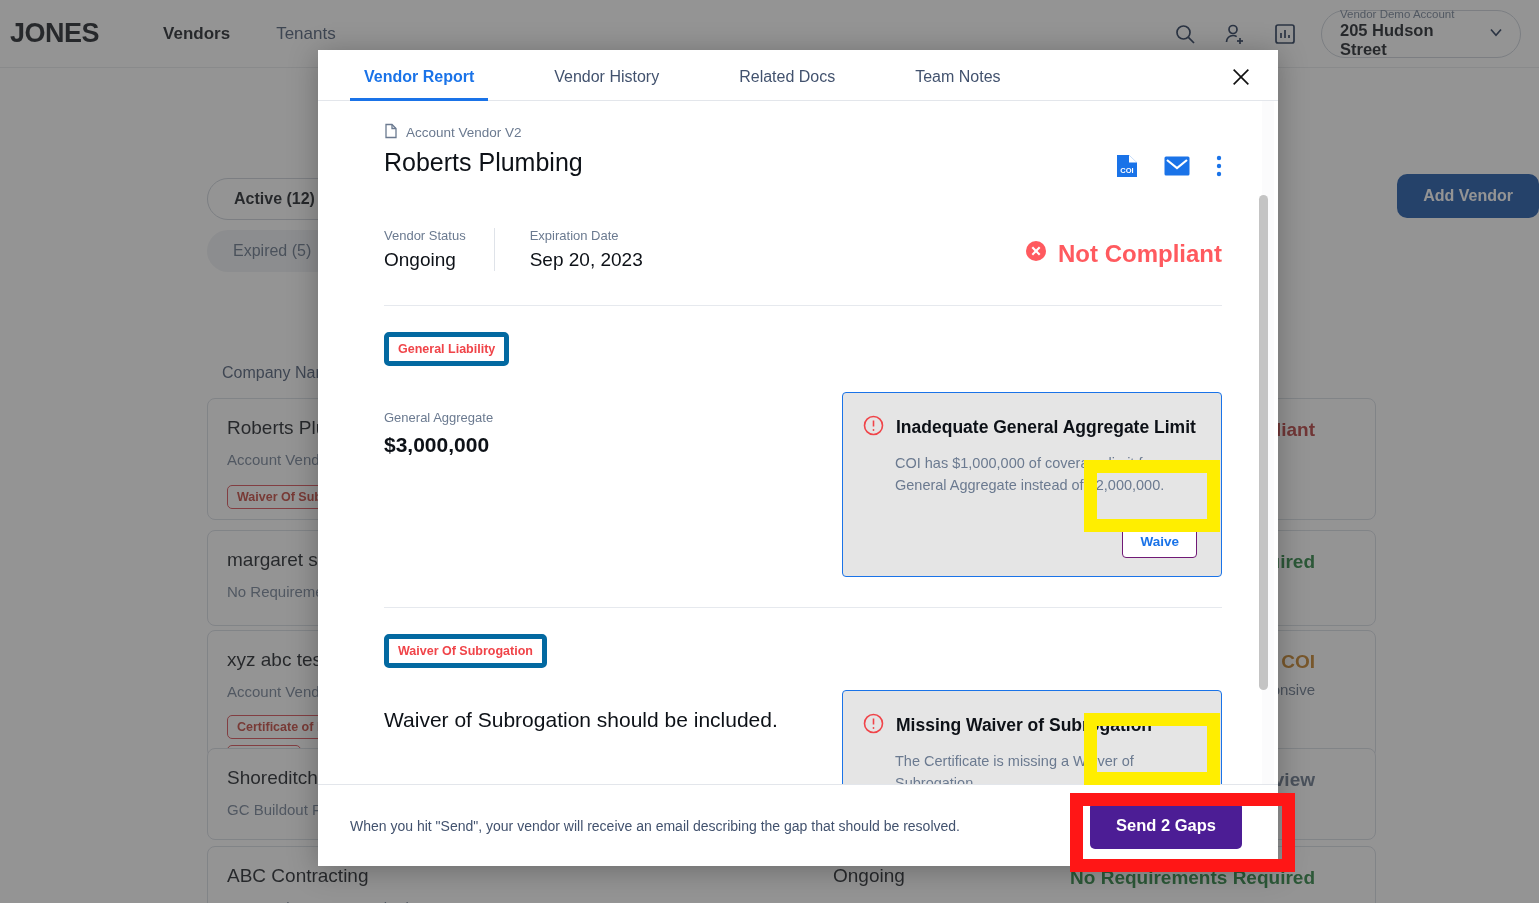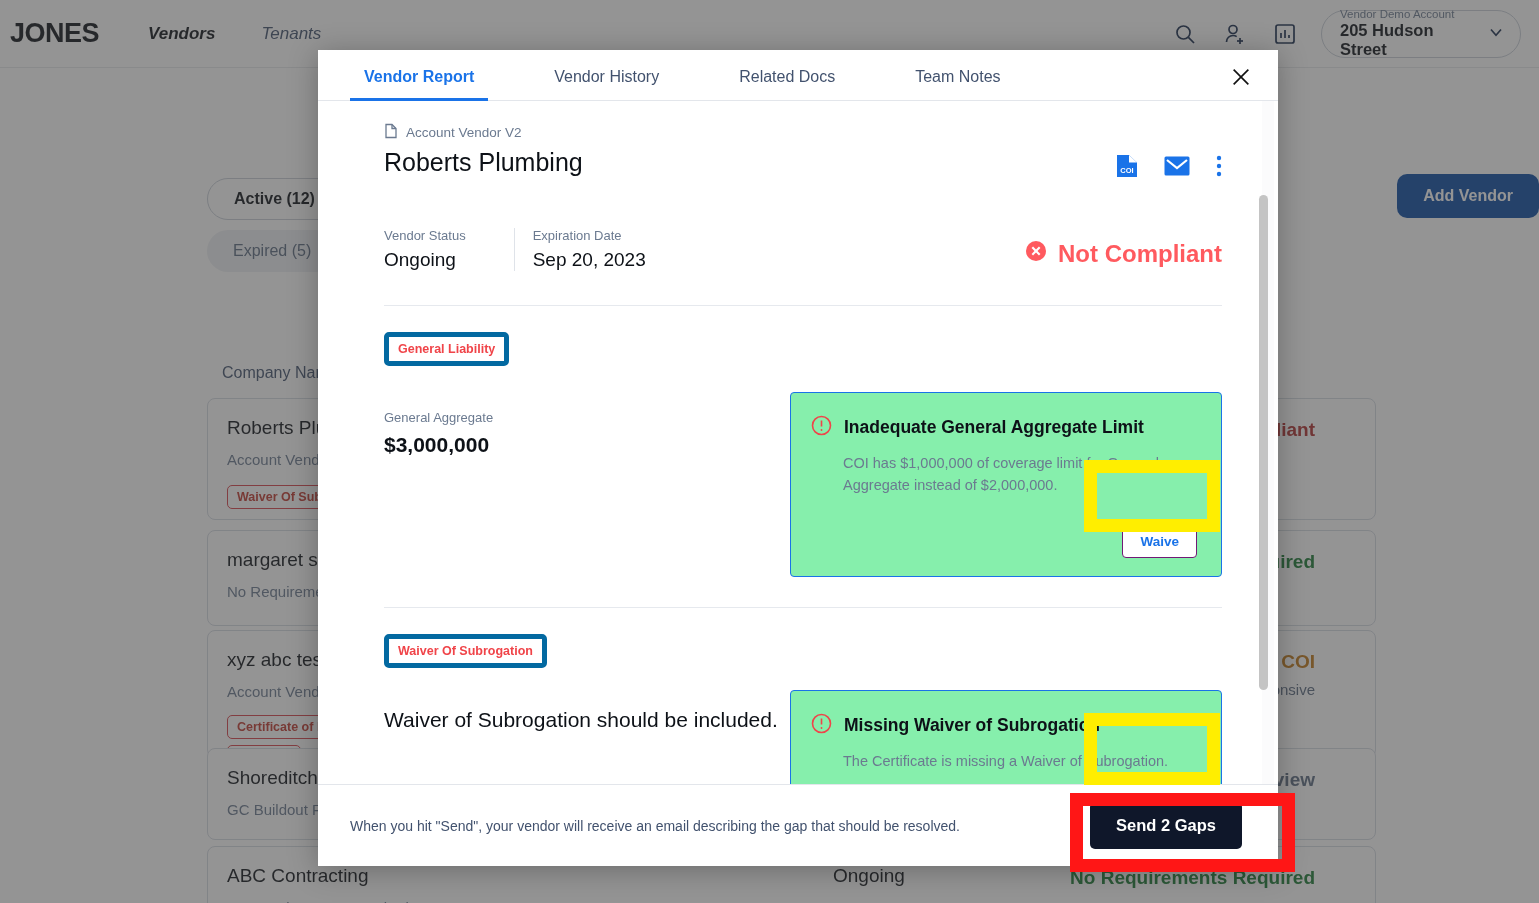--- a/index.html
+++ b/index.html
@@ -19,21 +19,21 @@
   .topbar {
     position: absolute; top: 0; left: 0; right: 0; height: 68px;
     background: #ffffff;
     display: flex; align-items: center;
     border-bottom: 1px solid #e6e8ec;
   }
   .logo {
     font-size: 27px; font-weight: bold; letter-spacing: -0.5px;
     color: #0d1117; margin-left: 10px; font-family: "Liberation Sans", sans-serif;
   }
-  .nav { display: flex; align-items: center; margin-left: 49px; gap: 46px; font-style: italic; }
+  .nav { display: flex; align-items: center; margin-left: 64px; gap: 46px; }
   .nav-item { font-size: 17px; color: #42526e; }
   .nav-item.active { color: #0d1117; font-weight: bold; }
 
   .topbar-right {
     margin-left: auto; display: flex; align-items: center; gap: 22px;
     padding-right: 18px;
   }
   .icon-btn { width: 28px; height: 28px; color: #172b4d; display: flex; align-items: center; justify-content: center; }
   .acct-select {
     width: 200px; height: 48px; border: 1px solid #c9cfd8; border-radius: 24px;
@@ -113,60 +113,60 @@
   }
   .mb-inner { position: relative; padding: 22px 56px 10px 66px; }
 
   .breadcrumb { display: flex; align-items: center; gap: 8px; color: #6b7a90; font-size: 13.5px; }
   .vendor-title-row { display: flex; align-items: flex-start; margin-top: 6px; }
   .vendor-title { font-size: 25px; color: #0d1117; font-weight: normal; }
   .title-actions { margin-left: auto; display: flex; align-items: center; gap: 26px; padding-top: 6px; }
 
   .status-row { display: flex; align-items: flex-start; margin-top: 46px; }
   .stat-block { padding-right: 28px; }
-  .stat-block + .stat-block { border-left: 1px solid #dfe3e9; padding-left: 18px; margin-left: 20px; }
+  .stat-block + .stat-block { border-left: 1px solid #dfe3e9; padding-left: 35px; }
   .stat-label { font-size: 13px; color: #6b7a90; }
   .stat-value { font-size: 19px; color: #0d1117; margin-top: 6px; }
   .compliance {
     margin-left: auto; display: flex; align-items: center; gap: 11px;
     font-size: 24px; font-weight: bold; color: #ff5a5f; padding-top: 12px;
   }
 
   .hr { height: 1px; background: #e6e9ee; margin: 34px 0 0 0; }
 
   .chip {
     display: inline-block; border: 5px solid #0369a1; color: #f04449;
     font-size: 12.5px; font-weight: bold; border-radius: 5px; padding: 5px 9px;
   }
   .gap-section { margin-top: 26px; display: flex; align-items: flex-start; }
   .gap-left { width: 400px; padding-top: 18px; }
   .gl-label { font-size: 13px; color: #6b7a90; }
   .gl-value { font-size: 21px; color: #0d1117; font-weight: bold; margin-top: 8px; }
   .gl-text { font-size: 21px; color: #0d1117; }
 
   .gap-card {
-    width: 432px; border: 1px solid #1a73e8; border-radius: 4px; background: #86efac;
+    width: 380px; border: 1px solid #1a73e8; border-radius: 4px; background: #e5e5e5;
     padding: 22px 24px 18px 20px; position: relative; margin-left: auto;
   }
   .gc-head { display: flex; align-items: center; gap: 12px; }
   .gc-title { font-size: 17.5px; color: #0d1117; font-weight: bold; }
   .gc-desc { font-size: 14.5px; color: #6b7a90; line-height: 1.55; margin-top: 12px; margin-left: 32px; }
   .gc-actions { display: flex; justify-content: flex-end; margin-top: 28px; }
   .waive-btn {
     border: 1px solid #701a75; color: #1a73e8; background: #fff;
     font-size: 13.5px; font-weight: bold; border-radius: 4px; padding: 8px 17px;
   }
 
   .modal-footer {
     position: relative; height: 82px; border-top: 1px solid #e3e6eb; flex: none;
     display: flex; align-items: center; padding: 0 36px 0 32px; background: #fff;
   }
   .footer-note { font-size: 14px; color: #42526e; }
   .send-btn {
-    margin-left: auto; background: #0f172a; color: #fff; border: none;
+    margin-left: auto; background: #4c1d95; color: #fff; border: none;
     border-radius: 5px; font-size: 16.5px; font-weight: bold; padding: 14px 26px;
   }
 
   
   .m-scrolltrack {
     position: absolute; right: 4px; top: 0px; bottom: 0; width: 12px; background: #fbfbfc;
   }
   .m-scrollthumb {
     position: absolute; right: 6px; top: 94px; width: 9px; height: 495px;
     background: #c4c4c4; border-radius: 5px;

